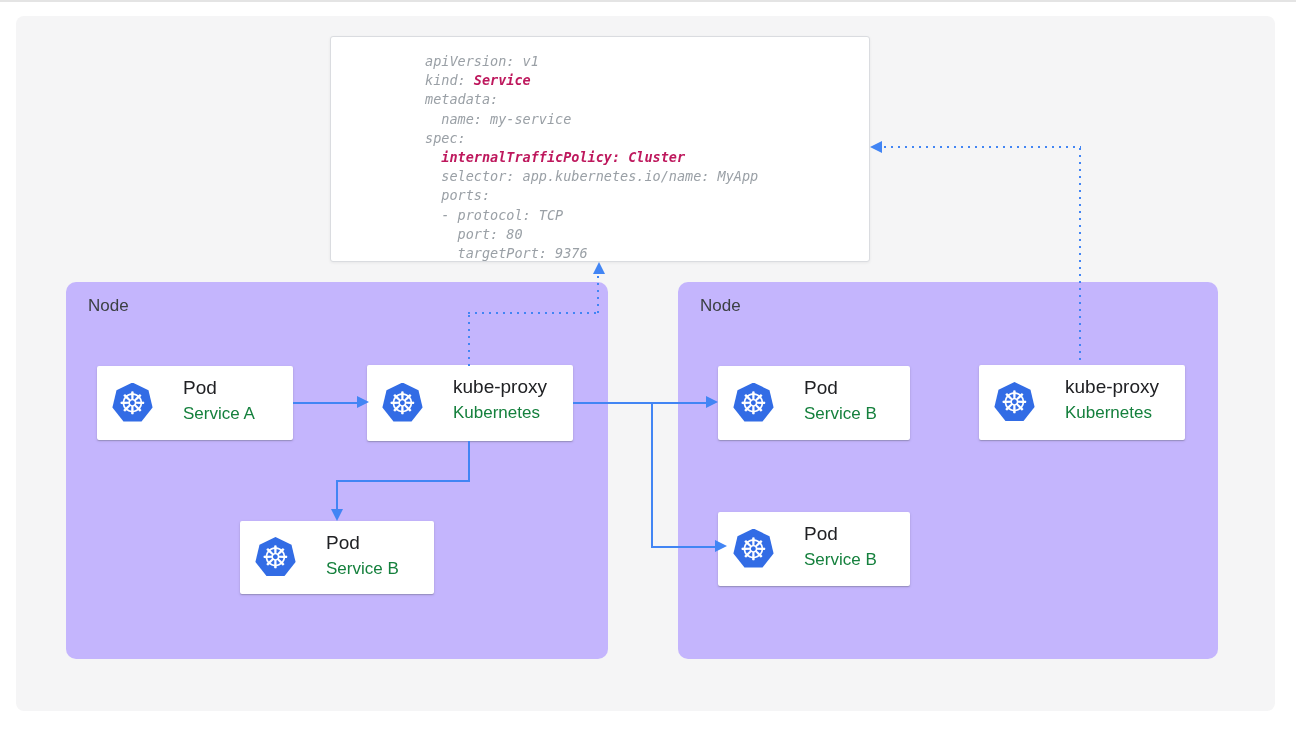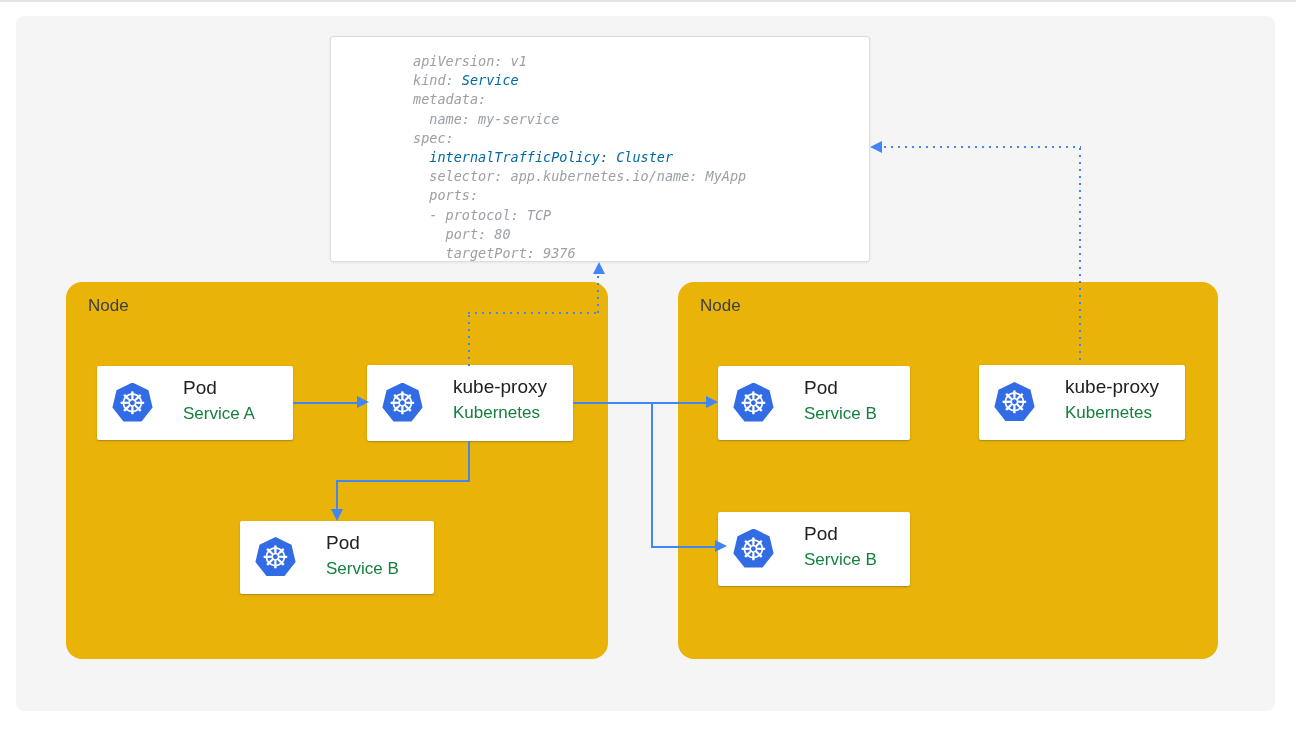--- a/index.html
+++ b/index.html
@@ -9,27 +9,27 @@
     -webkit-font-smoothing:antialiased;
   }
   .top-divider { position:absolute; left:0; top:0; width:1296px; height:2px; background:#e4e4e4; }
   .panel { position:absolute; left:16px; top:16px; width:1259px; height:695px;
     background:#f5f5f6; border-radius:8px; }
 
   
   .yaml-box { position:absolute; left:330px; top:36px; width:540px; height:226px;
     background:#ffffff; border:1px solid #dadce0; border-radius:3px;
     box-shadow:0 1px 3px rgba(0,0,0,0.06); box-sizing:border-box; }
-  .yaml-code { position:absolute; left:82px; top:15px; margin:0;
+  .yaml-code { position:absolute; left:94px; top:15px; margin:0;
     font-family:"DejaVu Sans Mono", monospace; font-style:italic;
     font-size:13.5px; line-height:19.2px; color:#9aa0a6; white-space:pre; }
-  .yaml-code .b { color:#0369a1; font-weight:normal; }
+  .yaml-code .b { color:#be185d; font-weight:bold; }
 
   
-  .node { position:absolute; background:#eab308; border-radius:16px; }
+  .node { position:absolute; background:#c4b5fd; border-radius:10px; }
   .node-left  { left:66px;  top:282px; width:542px; height:377px; }
   .node-right { left:678px; top:282px; width:540px; height:377px; }
   .node-label { position:absolute; left:22px; top:14px; font-size:17px; color:#3c4043; }
 
   
   .card { position:absolute; background:#ffffff; border-radius:2px;
     box-shadow:0 1px 1px rgba(60,64,67,0.25), 0 1px 3px rgba(60,64,67,0.15); }
   .card .k8s-icon { position:absolute; left:15px; top:50%; margin-top:-20.5px;
     width:41px; height:41px; background:#326ce5; color:#ffffff;
     clip-path:polygon(50% 0%, 89% 19%, 99% 61%, 72% 95%, 28% 95%, 1% 61%, 11% 19%);

